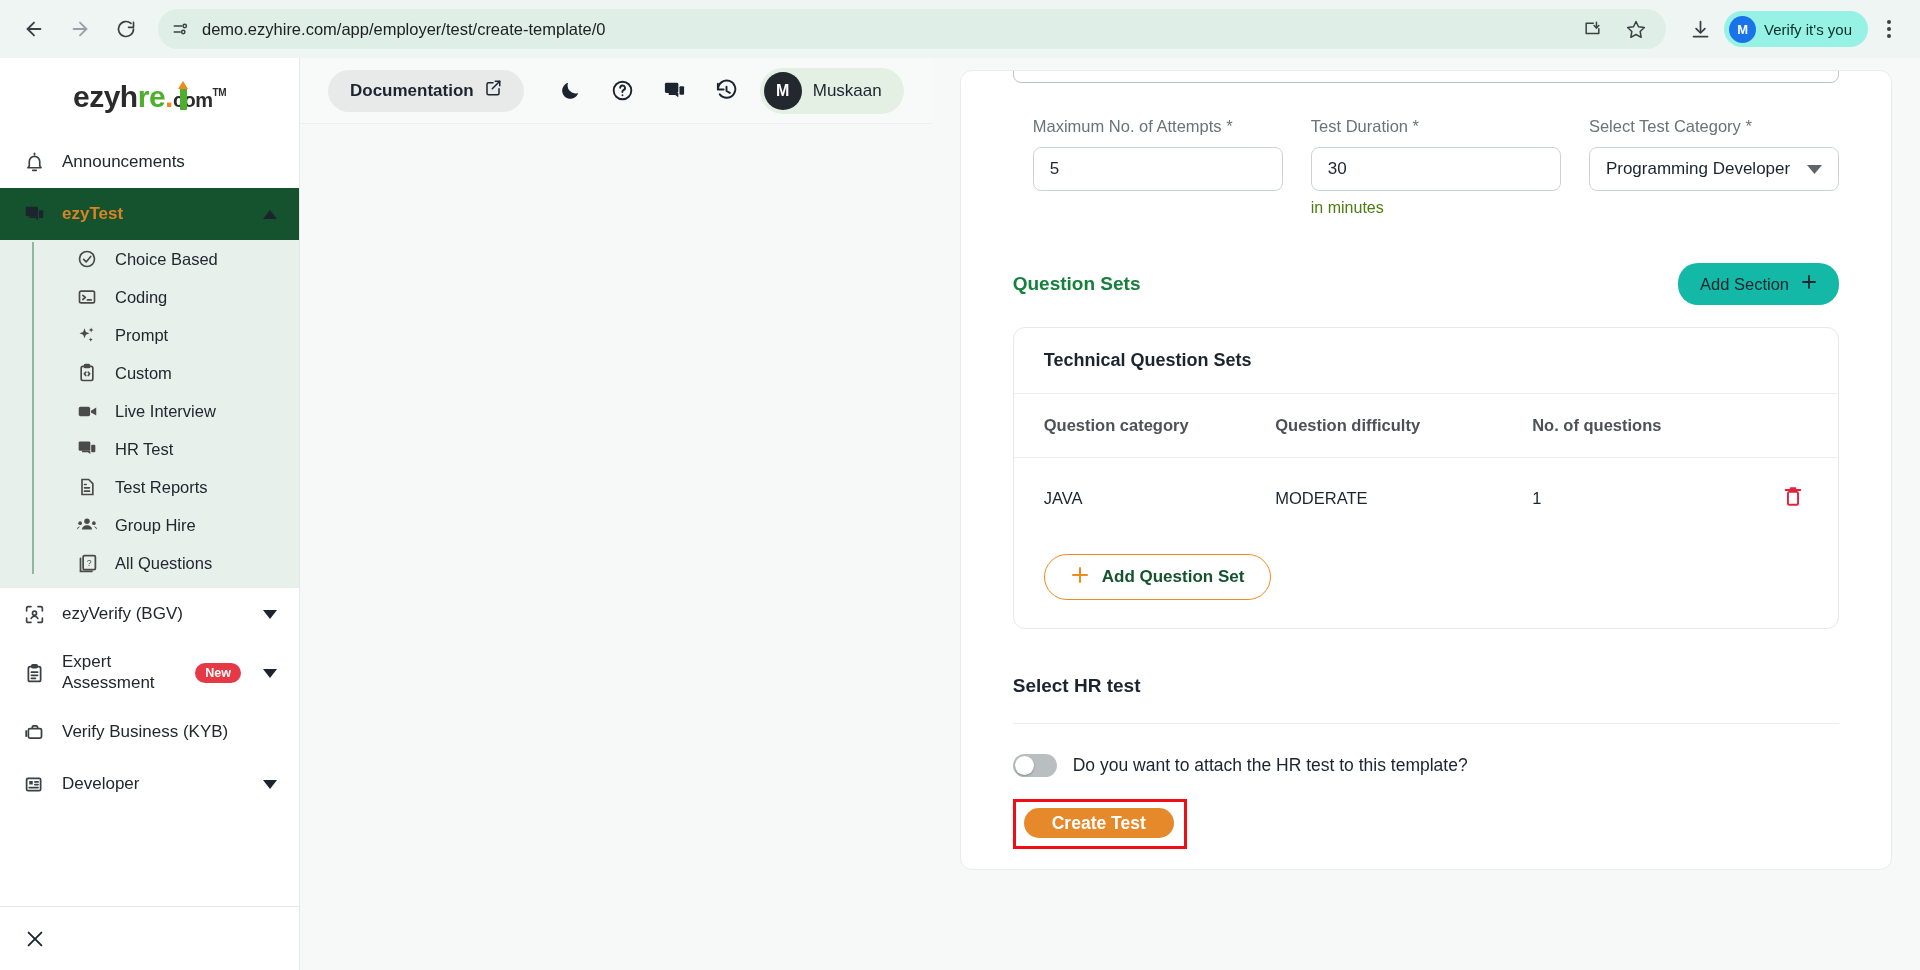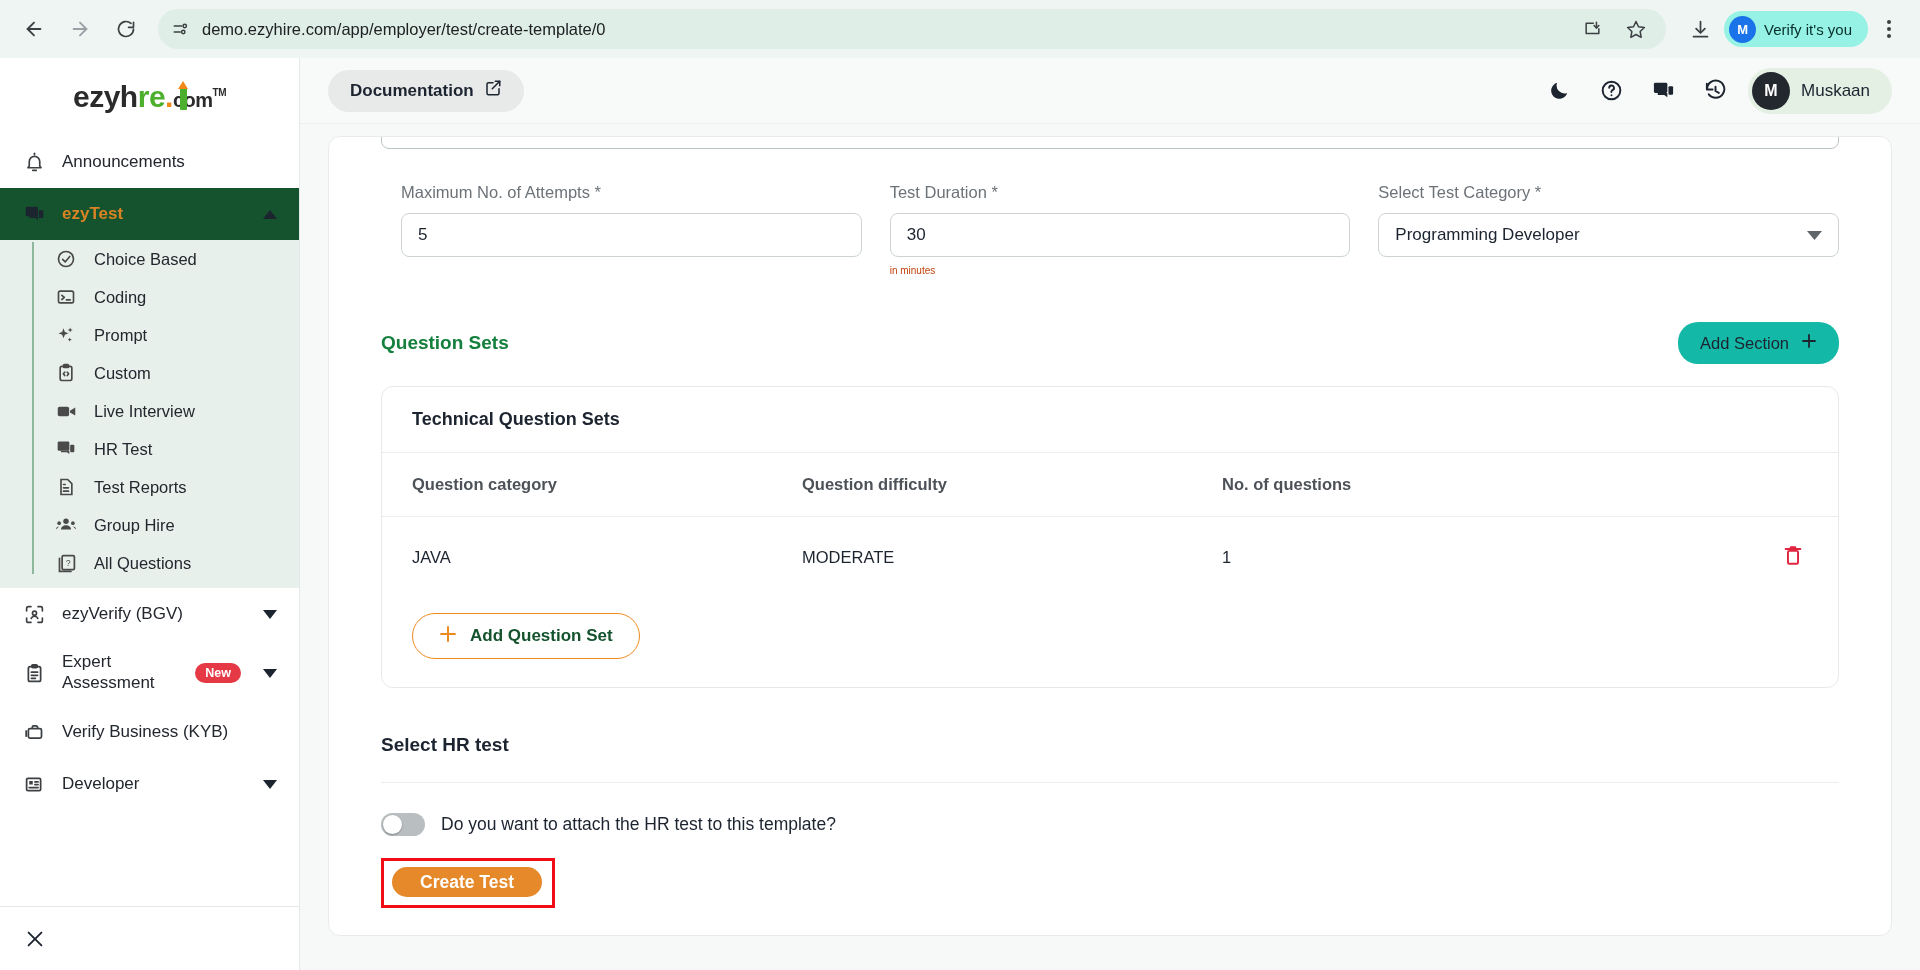--- a/index.html
+++ b/index.html
@@ -97,38 +97,38 @@
   .group-active .lbl { color: #d98324; font-weight: bold; }
   .group-active .ico { color: #1c2430; }
 
   .subnav { background: #e8f0ec; padding-bottom: 6px; position: relative; }
   .subnav::before {
     content: ""; position: absolute; left: 32px; top: 2px; bottom: 14px;
     width: 2px; background: #8fb79b;
   }
   .sub-item {
     display: flex; align-items: center; gap: 16px;
-    height: 38px; padding: 0 22px 0 54px; font-size: 16.5px; color: #23272e;
+    height: 38px; padding: 0 22px 0 75px; font-size: 16.5px; color: #23272e;
   }
   .sub-item .ico { width: 24px; flex: 0 0 24px; display:flex; align-items:center; justify-content:center; color:#4a4a4a;}
   .badge-new {
     background: #e53945; color: #fff; font-size: 12.5px; font-weight: bold;
     border-radius: 11px; padding: 3px 10px; margin-right: 6px;
   }
   .two-line { line-height: 1.22; }
   .nav-item.tall { height: 66px; }
 
   .sidebar-footer {
     height: 64px; border-top: 1px solid #e4e9e7;
     display: flex; align-items: center; padding: 0 22px;
   }
   .close-x { width: 26px; height: 26px; display:flex; align-items:center; justify-content:center; color:#1c2430; }
 
   
-  .main { flex: 1 1 auto; height: 912px; background: #f7f8f8; display: flex; flex-direction: column; min-width: 0; }
+  .main { flex: 1 1 auto; height: 912px; background: #f7f8f8; display: flex; flex-direction: row; min-width: 0; }
 
   .topbar {
     height: 66px; background: #f8f9f9; display: flex; align-items: center;
     padding: 0 28px 0 28px; gap: 14px; flex: 0 0 66px;
     border-bottom: 1px solid #eef0ef;
   }
   .doc-pill {
     background: #e8eaea; border-radius: 22px; height: 42px;
     display: flex; align-items: center; gap: 10px; padding: 0 22px;
     font-size: 17px; font-weight: bold; color: #1c2430;
@@ -157,21 +157,21 @@
   }
 
   .form-row { display: flex; gap: 28px; padding-top: 46px; margin-left: 20px; }
   .field { flex: 1 1 0; min-width: 0; }
   .field-label { font-size: 16.5px; color: #6c7278; margin-bottom: 11px; }
   .field-input {
     height: 44px; border: 1px solid #cdd3d3; border-radius: 8px;
     background: #fff; display: flex; align-items: center;
     padding: 0 16px; font-size: 17px; color: #1c2430;
   }
-  .field-hint { font-size: 10px; color: #c2410c; margin-top: 8px; }
+  .field-hint { font-size: 16px; color: #4d7c0f; margin-top: 8px; }
   .select-input { justify-content: space-between; }
   .select-caret { color: #5f6569; }
 
   .section-head {
     display: flex; align-items: center; justify-content: space-between;
     margin-top: 46px;
   }
   .section-title { font-size: 19px; font-weight: bold; color: #15803d; }
   .add-section-btn {
     background: #14b8a6; border-radius: 20px; height: 42px;

